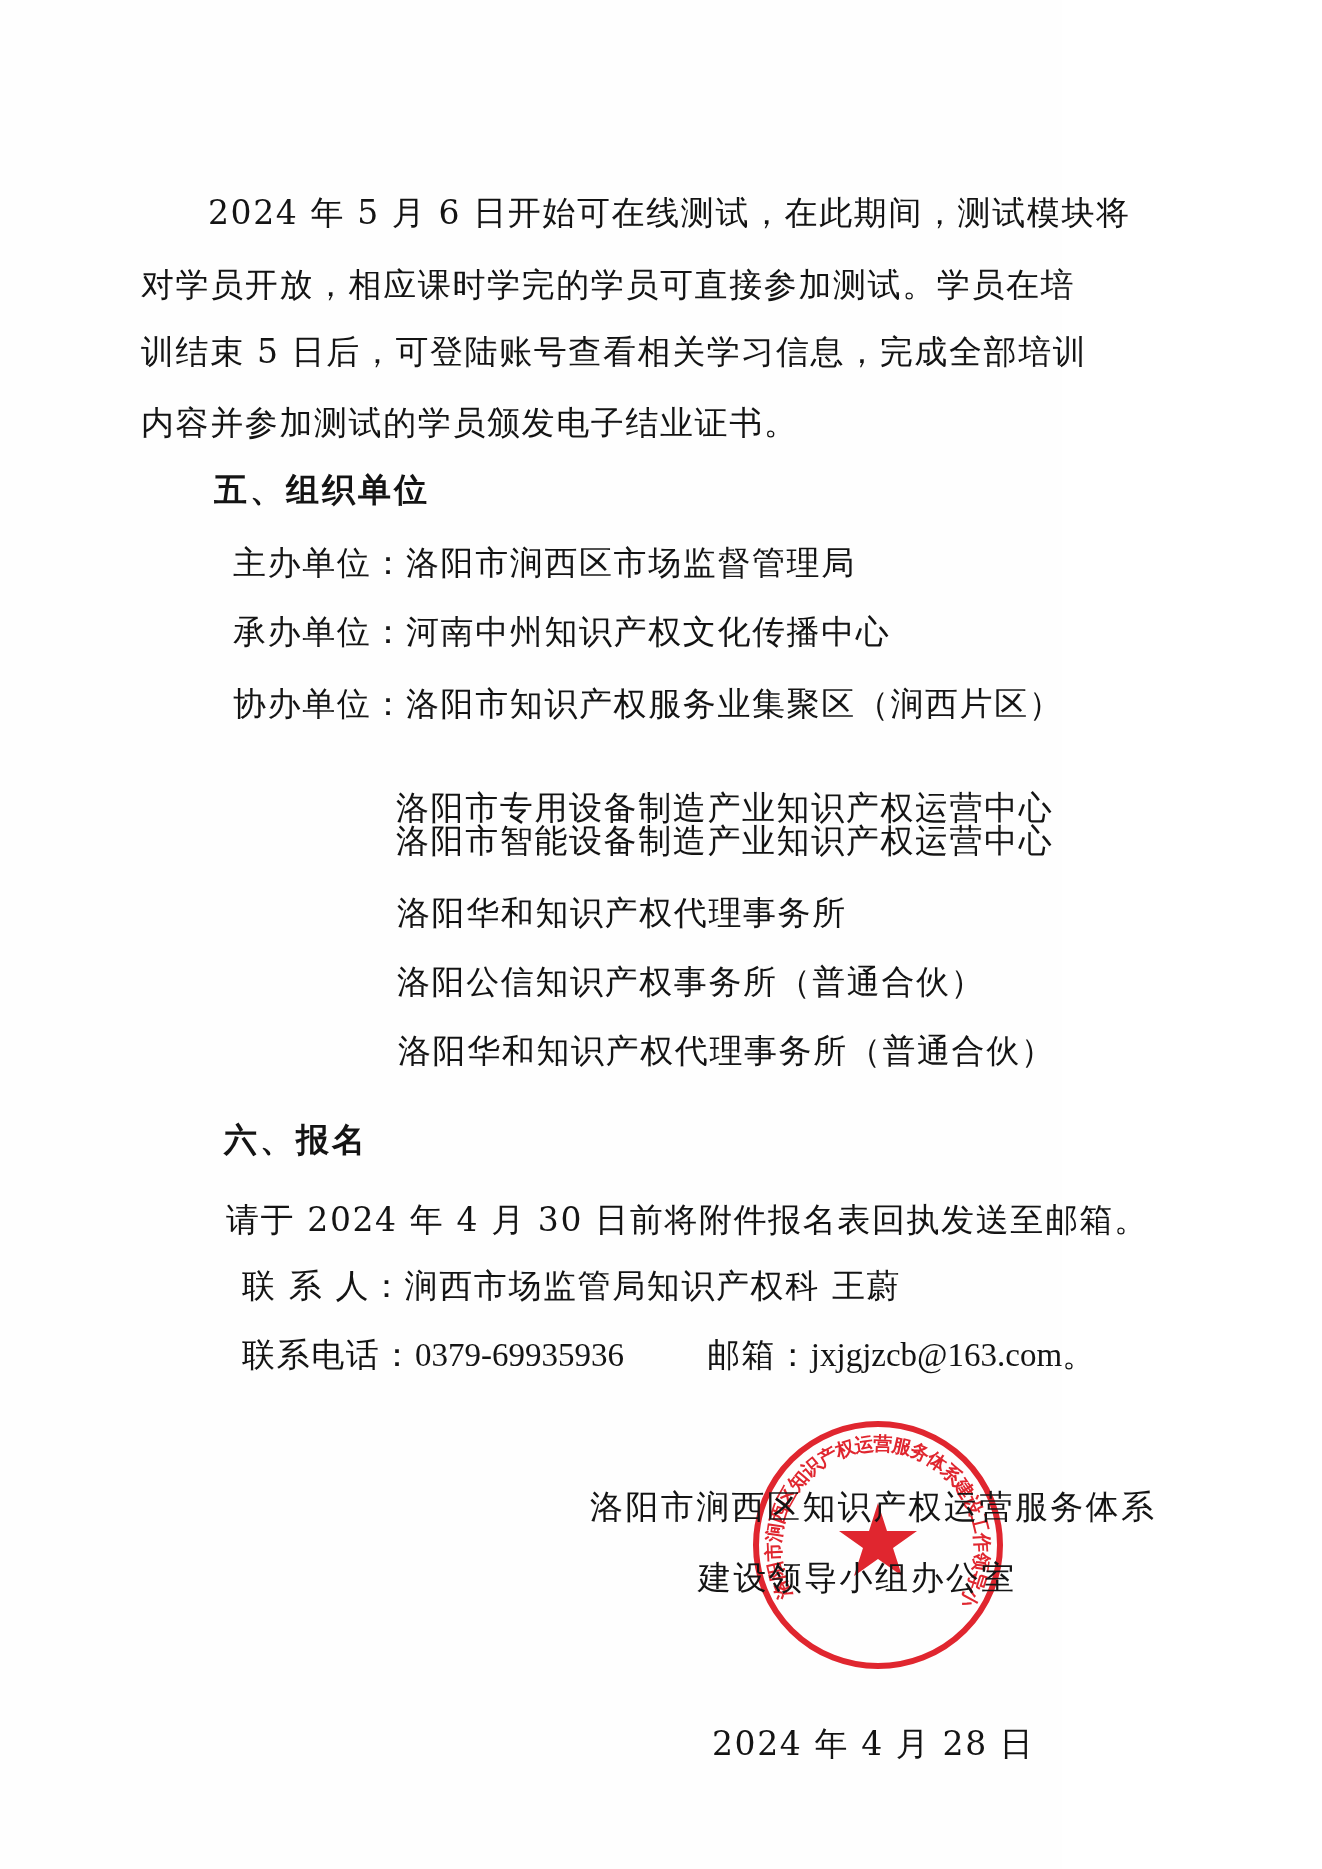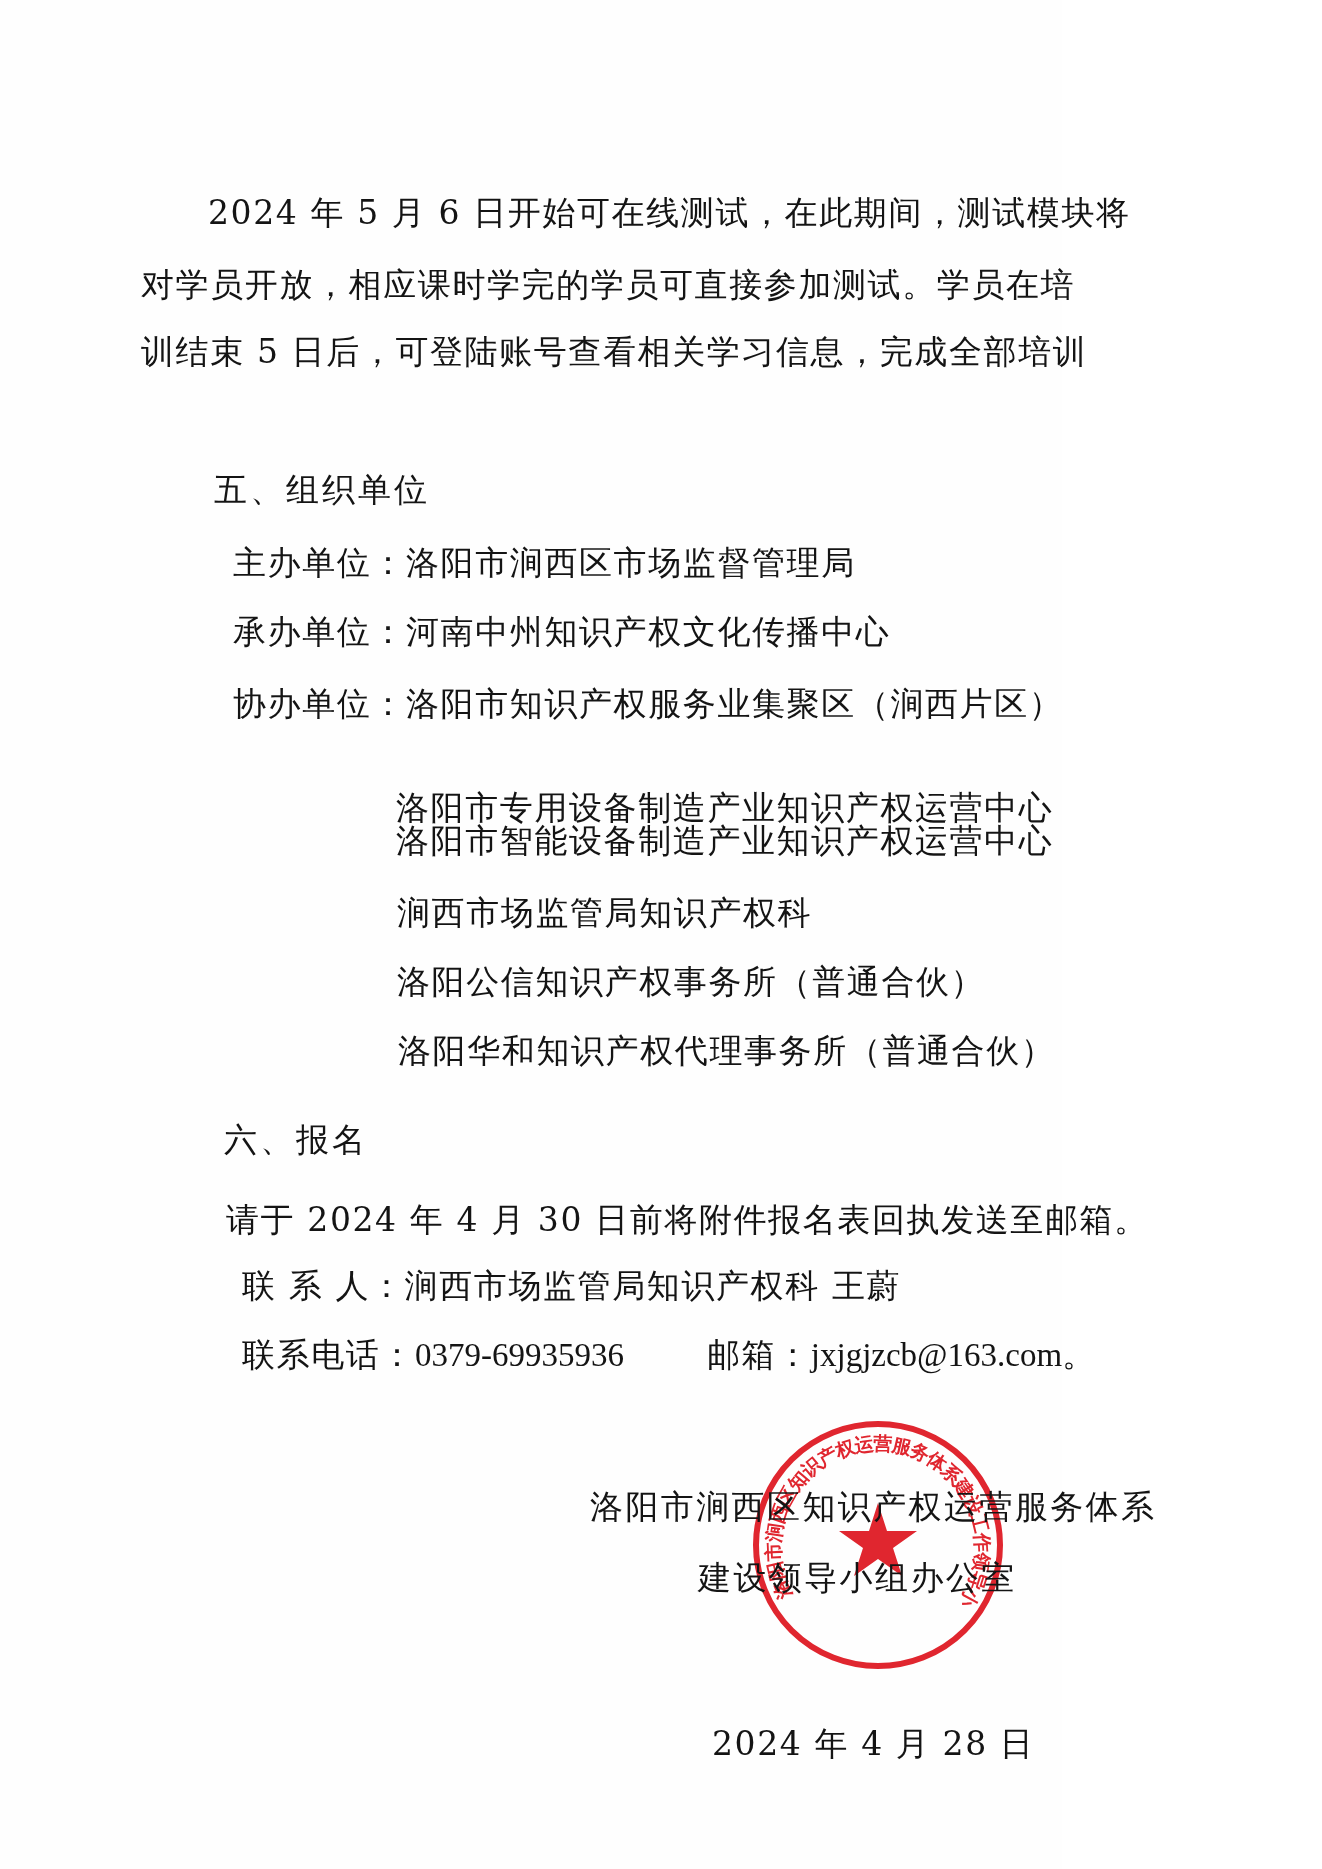--- a/index.html
+++ b/index.html
@@ -4,51 +4,52 @@
 <style>
   html, body { margin: 0; padding: 0; background: #ffffff; }
   body { width: 1322px; height: 1869px; position: relative; overflow: hidden; }
   .page { position: absolute; left: 0; top: 0; width: 1062px; height: 1869px; background: #fefefe; }
   .line {
     position: absolute; white-space: nowrap;
     font-family: "DejaVu Serif", "Liberation Serif", serif;
     font-size: 33px; line-height: 40px; height: 40px;
     color: #141414; letter-spacing: 1.6px;
   }
-  .heading { font-family: "DejaVu Sans", "Liberation Sans", sans-serif; font-weight: normal; letter-spacing: 3px; }
+  .heading { font-family: "DejaVu Sans", "Liberation Sans", sans-serif; font-weight: bold; letter-spacing: 3px; }
   .num { font-family: "Liberation Serif", "DejaVu Serif", serif; letter-spacing: 0; }
   .label { display: inline-block; margin-left: 16px; }
   .seal {
     position: absolute; left: 752px; top: 1420px; width: 252px; height: 250px;
     pointer-events: none; mix-blend-mode: multiply;
   }
 </style>
 </head>
 <body>
 
 <div class="page">
 
   <div class="line" style="left:208px; top:193px;">2024 年 5 月 6 日开始可在线测试，在此期间，测试模块将</div>
   <div class="line" style="left:141px; top:265px;">对学员开放，相应课时学完的学员可直接参加测试。学员在培</div>
   <div class="line" style="left:141px; top:332px;">训结束 5 日后，可登陆账号查看相关学习信息，完成全部培训</div>
+  <div class="line" style="left:141px; top:403px;">内容并参加测试的学员颁发电子结业证书。</div>
 
   <div class="line heading" style="left:214px; top:470px;">五、组织单位</div>
 
   <div class="line" style="left:217px; top:543px;">
     <span class="label">主办单位：</span><span>洛阳市涧西区市场监督管理局</span>
   </div>
   <div class="line" style="left:217px; top:684px;">
     <span class="label">协办单位：</span><span>洛阳市知识产权服务业集聚区（涧西片区）</span>
   </div>
   <div class="line" style="left:217px; top:612px;">
     <span class="label">承办单位：</span><span>河南中州知识产权文化传播中心</span>
   </div>
   <div class="line" style="left:396px; top:788px;">洛阳市专用设备制造产业知识产权运营中心</div>
   <div class="line" style="left:396px; top:821px;">洛阳市智能设备制造产业知识产权运营中心</div>
-  <div class="line" style="left:397px; top:893px;">涧西市场监管局知识产权科</div>
+  <div class="line" style="left:397px; top:893px;">洛阳华和知识产权代理事务所</div>
   <div class="line" style="left:398px; top:1031px;">洛阳华和知识产权代理事务所（普通合伙）</div>
   <div class="line" style="left:397px; top:962px;">洛阳公信知识产权事务所（普通合伙）</div>
 
   <div class="line heading" style="left:224px; top:1120px;">六、报名</div>
   <div class="line" style="left:226px; top:1200px;">请于 2024 年 4 月 30 日前将附件报名表回执发送至邮箱。</div>
   <div class="line" style="left:226px; top:1266px;">
     <span class="label">联 系 人：</span><span>涧西市场监管局知识产权科 王蔚</span>
   </div>
   <div class="line" style="left:226px; top:1335px;">
     <span class="label">联系电话：</span><span class="num">0379-69935936</span>

